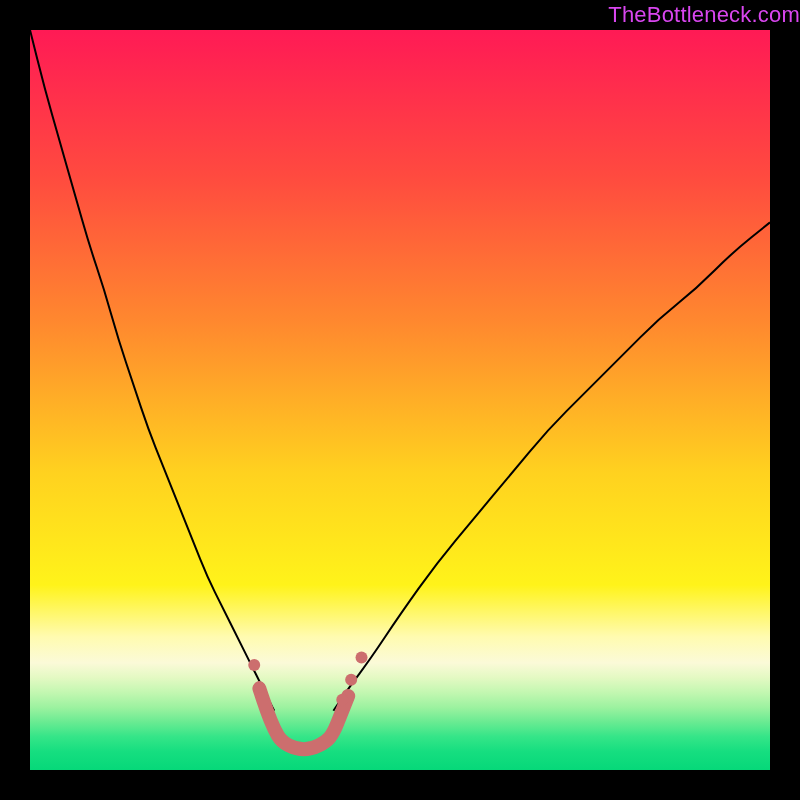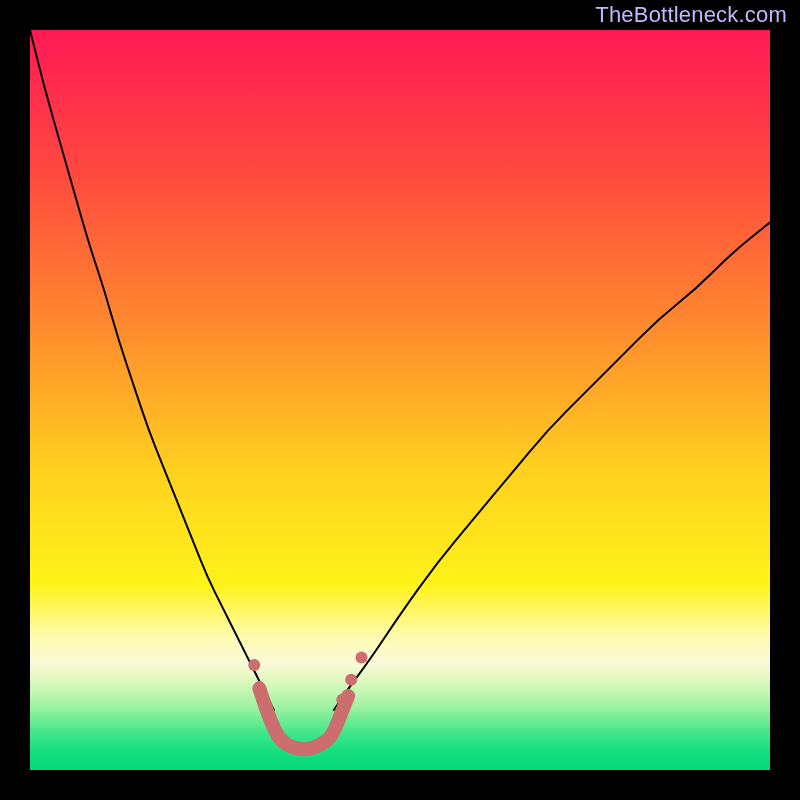--- a/index.html
+++ b/index.html
@@ -37,22 +37,22 @@
   .curve-layer {
     position: absolute;
     left: 0;
     top: 0;
     width: 740px;
     height: 740px;
   }
   .watermark {
     position: absolute;
     top: 2px;
-    right: 13px;
-    color: #c4b5fd;
+    right: 0;
+    color: #d946ef;
     font-size: 22px;
     font-weight: 500;
     letter-spacing: 0.2px;
   }
 </style>
 </head>
 <body>
 
 <div class="frame">
   <div class="watermark">TheBottleneck.com</div>

